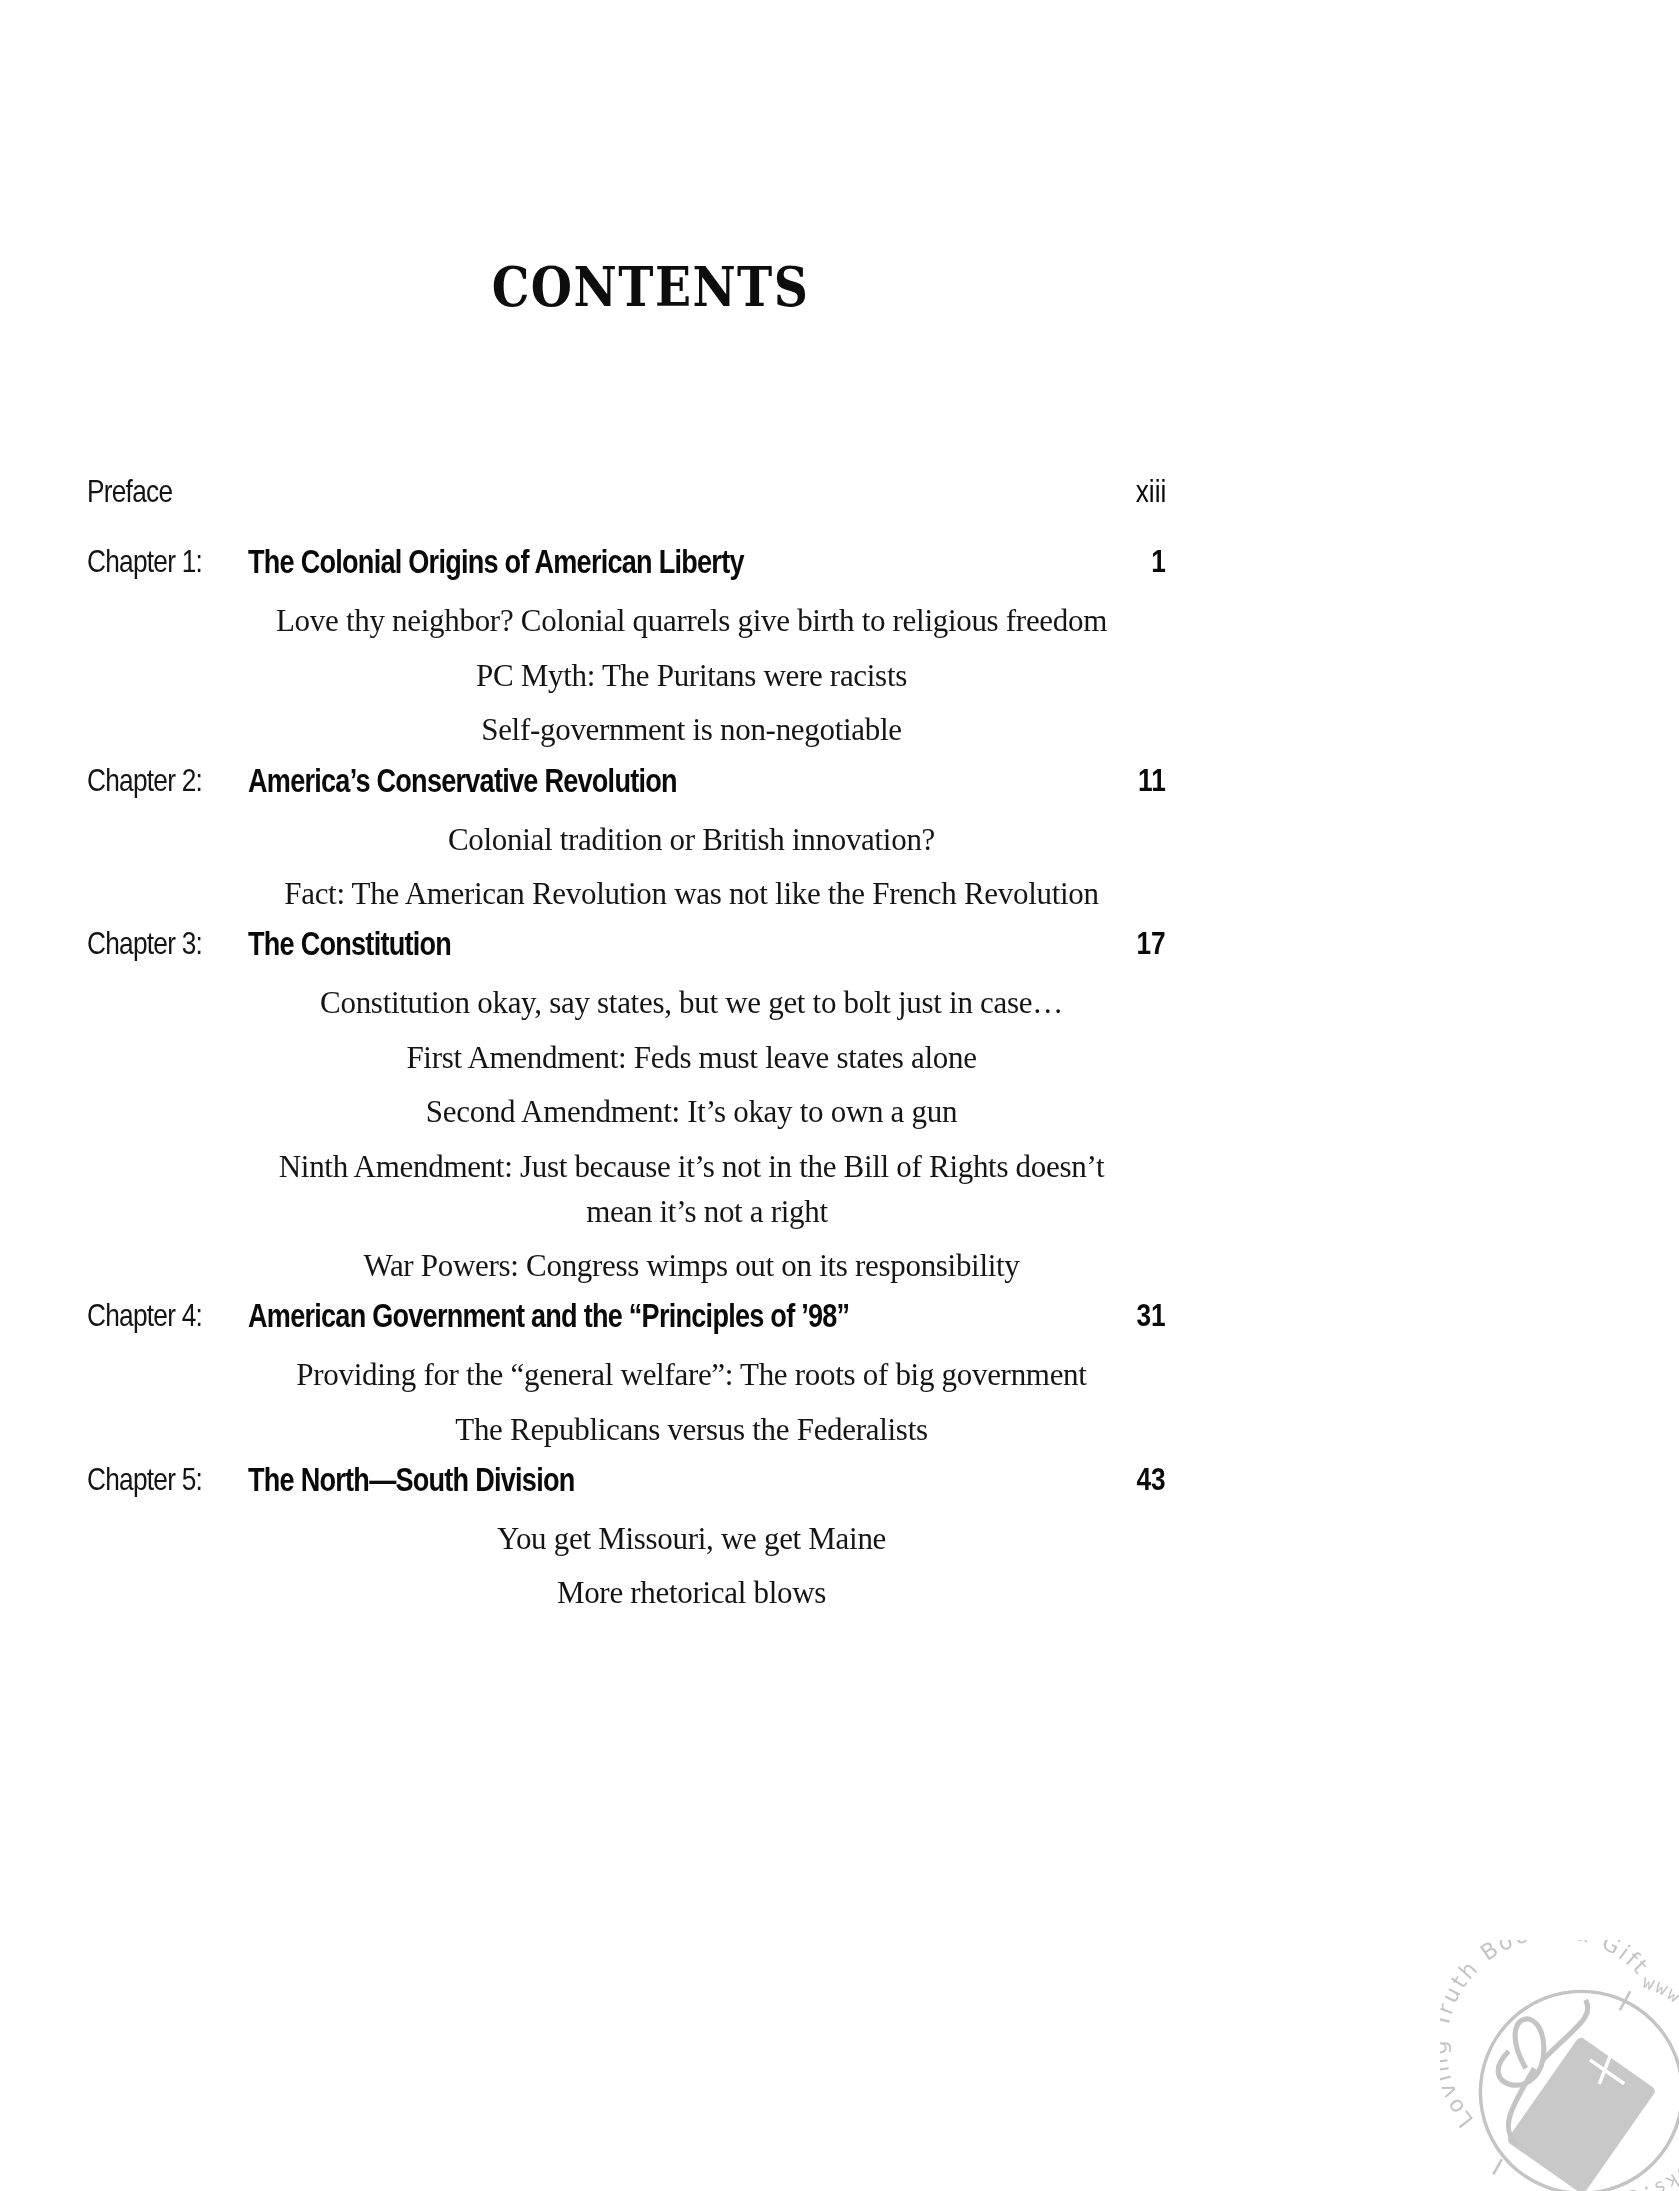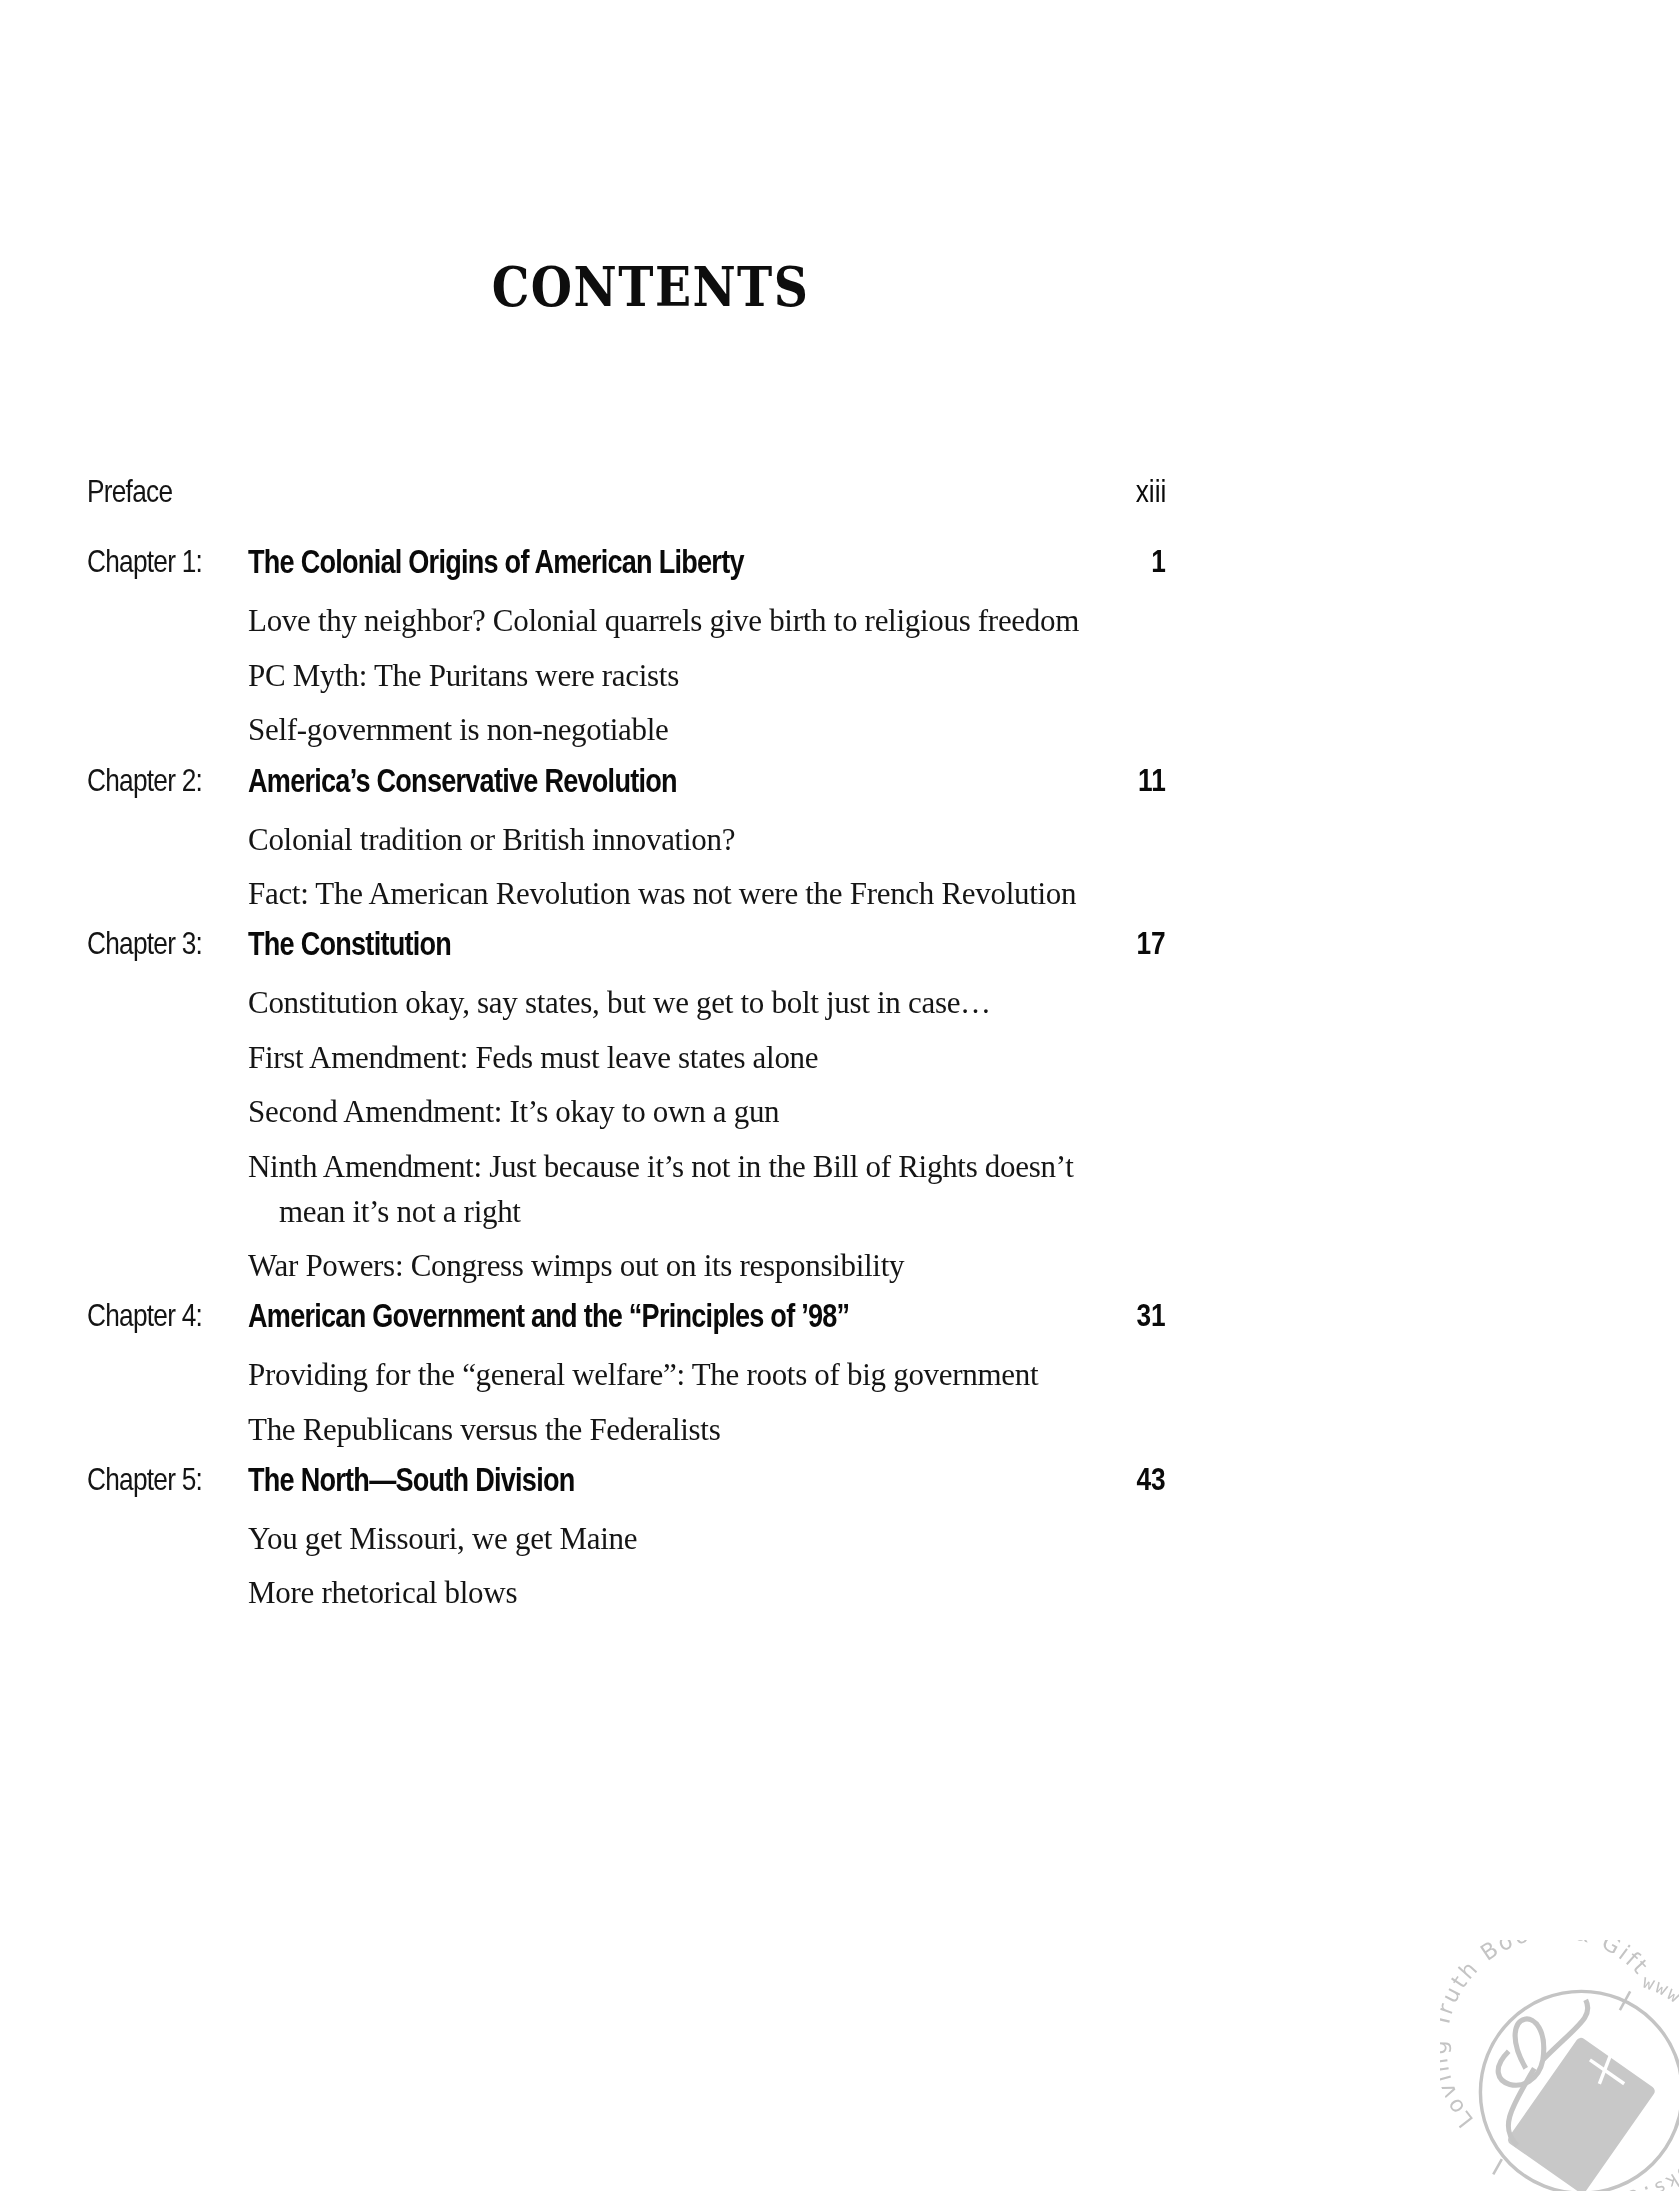--- a/index.html
+++ b/index.html
@@ -32,20 +32,21 @@
       letter-spacing: 1.7px;
       transform: scaleX(0.86);
       transform-origin: 651px 0;
       color: #0d0d0d;
     }
     .toc {
       position: absolute;
       left: 87px;
       top: 469px;
       width: 1079px;
+      text-align: center;
     }
     .entry-head {
       position: relative;
       height: 55px;
     }
     .entry-label {
       position: absolute;
       left: 0;
       top: 0;
       font-family: "Liberation Sans", sans-serif;
@@ -147,21 +148,21 @@
           </div>
         </div>
         <div class="chapter">
           <div class="entry-head">
             <span class="entry-label">Chapter 2:</span>
             <span class="entry-title">America’s Conservative Revolution</span>
             <span class="entry-page">11</span>
           </div>
           <div class="subs">
             <div class="sub">Colonial tradition or British innovation?</div>
-            <div class="sub">Fact: The American Revolution was not were the French Revolution</div>
+            <div class="sub">Fact: The American Revolution was not like the French Revolution</div>
           </div>
         </div>
         <div class="chapter">
           <div class="entry-head">
             <span class="entry-label">Chapter 3:</span>
             <span class="entry-title">The Constitution</span>
             <span class="entry-page">17</span>
           </div>
           <div class="subs">
             <div class="sub">Constitution okay, say states, but we get to bolt just in case…</div>

